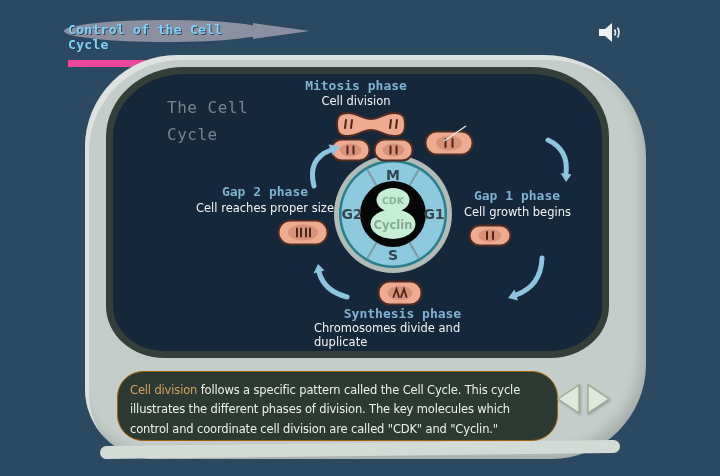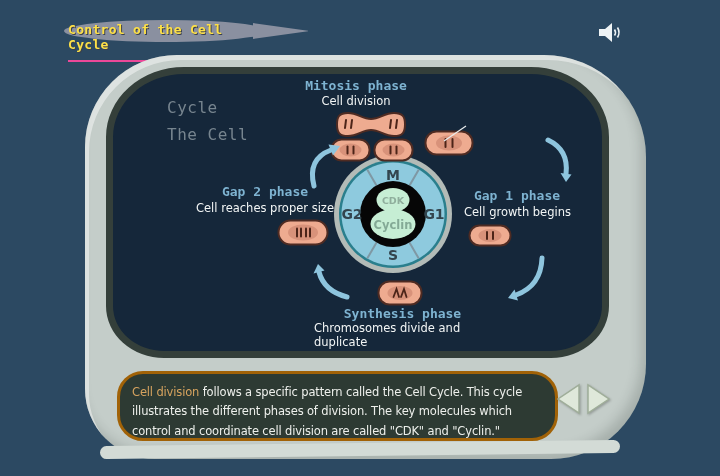--- a/index.html
+++ b/index.html
@@ -3,21 +3,21 @@
 <meta charset="utf-8">
 <style>
   html,body{margin:0;padding:0;background:#2c4962;}
   .stage{position:relative;width:720px;height:476px;background:#2c4962;overflow:hidden;
          font-family:"DejaVu Sans",sans-serif;}
 
   
   .swoosh{position:absolute;left:58px;top:17px;}
   .app-title{position:absolute;left:68px;top:22px;width:200px;
              font-family:"DejaVu Sans Mono",monospace;font-size:13px;font-weight:bold;
-             color:#fde047;letter-spacing:0.3px;border-bottom:2px solid #ec4899;
+             color:#7dd3fc;letter-spacing:0.3px;border-bottom:7px solid #ec4899;
              padding-bottom:8px;text-shadow:1px 1px 0 #3a3f4c;}
   .audio-btn{position:absolute;left:597px;top:22px;width:26px;height:22px;cursor:pointer;background:none;border:none;padding:0;}
 
   
   .tv{position:absolute;left:85px;top:55px;width:561px;height:404px;background:#c4cdc9;
       border-radius:92px 102px 95px 70px;
       box-shadow:inset 4px 5px 0 rgba(255,255,255,0.45), inset -5px -7px 12px rgba(30,40,35,0.18);}
   .pedestal{position:absolute;left:100px;top:443px;width:520px;height:13px;background:#d3dbd6;
             border-radius:7px;transform:rotate(-0.7deg);}
   .screen{position:absolute;left:106px;top:67px;width:503px;height:291px;box-sizing:border-box;
@@ -35,21 +35,21 @@
   .phase-gap1-name{left:457px;top:188px;width:120px;}
   .phase-gap1-desc{left:455px;top:206px;width:125px;text-align:center;}
   .phase-gap2-name{left:205px;top:184px;width:120px;}
   .phase-gap2-desc{left:195px;top:202px;width:140px;text-align:center;}
   .phase-synth-name{left:330px;top:306px;width:145px;}
   .phase-synth-desc{left:314px;top:322px;width:195px;text-align:left;}
   .annotation{position:absolute;left:468px;top:114px;color:#eef2f3;font-size:11.5px;line-height:13.5px;}
 
   
   .caption{position:absolute;left:117px;top:371px;width:441px;height:70px;box-sizing:border-box;
-           background:#2d3a33;border:3px solid #a16207;border-radius:26px;
+           background:#2d3a33;border:1px solid #a16207;border-radius:26px;
            padding:9px 8px 8px 12px;color:#eef0ec;}
   .caption-line{white-space:nowrap;font-size:11.5px;line-height:19.4px;letter-spacing:-0.15px;}
   .hl{color:#d6a35f;}
 
   
   .nav-btn{position:absolute;width:28px;height:32px;cursor:pointer;background:none;border:none;padding:0;
            filter:drop-shadow(1px 1px 1px rgba(0,0,0,0.25));}
   .nav-prev{left:555px;top:383px;}
   .nav-next{left:584px;top:383px;}
 
@@ -74,22 +74,22 @@
       <path d="M 20.5,5.5 Q 23.5,10.5 20.5,15.5" stroke="#eef3f5" stroke-width="1.6" fill="none"></path>
     </svg>
   </button>
 
   <div class="tv"></div>
   <div class="pedestal"></div>
 
   <div class="screen"></div>
 
   <div class="screen-title">
+    <div>The Cell</div>
     <div>Cycle</div>
-    <div>The Cell</div>
   </div>
 
   <div class="phase-name phase-mitosis-name">Mitosis phase</div>
   <div class="phase-desc phase-mitosis-desc">Cell division</div>
 
   <div class="phase-name phase-gap1-name">Gap 1 phase</div>
   <div class="phase-desc phase-gap1-desc">Cell growth begins</div>
 
   <div class="phase-name phase-gap2-name">Gap 2 phase</div>
   <div class="phase-desc phase-gap2-desc">Cell reaches proper size</div>

